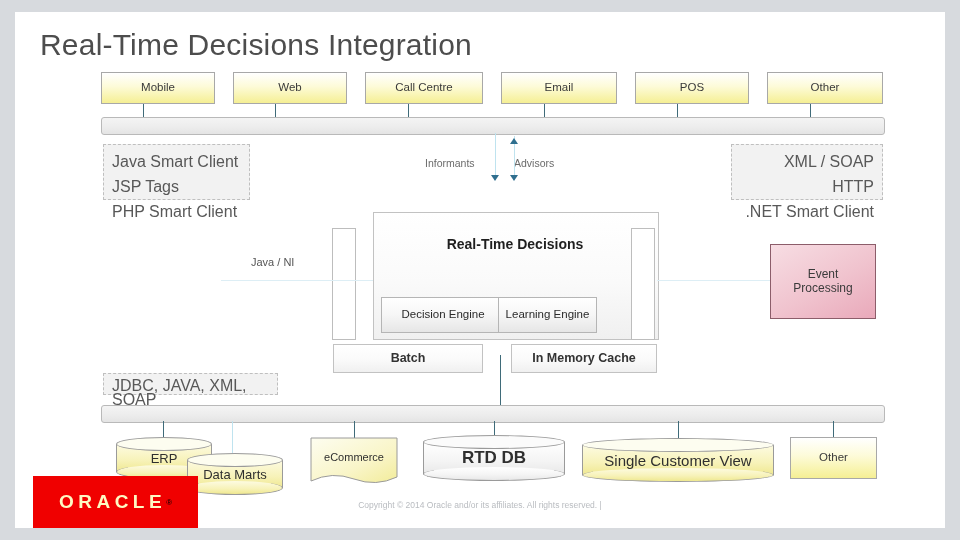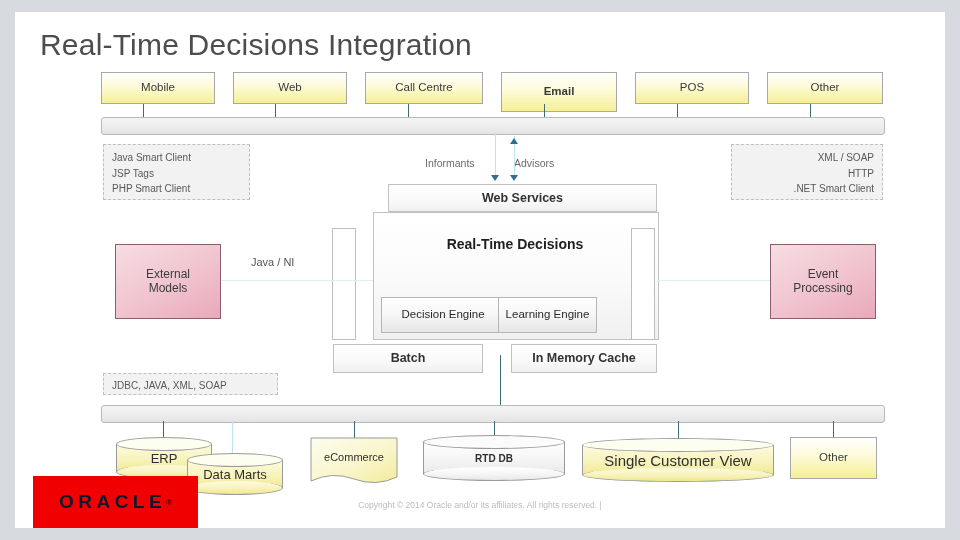--- a/index.html
+++ b/index.html
@@ -32,21 +32,21 @@
     background:linear-gradient(180deg,#ffffff 0%,#fdfbd8 45%,#f5ef94 100%);
     border:1px solid #a8a8a8;
     font-size:11.5px;color:#3a3a3a;
   }
   .bus{
     background:linear-gradient(180deg,#f4f4f4 0%,#ececec 60%,#e4e4e4 100%);
     border:1px solid #b9b9b9;border-radius:3px;
   }
   .dashbox{
     border:1px dashed #bfbfbf;background:#f2f2f2;
-    font-size:10px;color:#585858;line-height:1.55;
+    font-size:16px;color:#585858;line-height:1.55;
     display:block;padding:5px 8px 4px 8px;
     box-sizing:border-box;
   }
   .pink{
     background:linear-gradient(150deg,#f7dde3 0%,#f0c3ce 55%,#e9a9ba 100%);
     border:1px solid #8c5d6a;
     font-size:12px;color:#3b3b3b;
   }
   .panel{
     background:linear-gradient(180deg,#ffffff 0%,#fafafa 55%,#f0f0f0 100%);
@@ -91,21 +91,21 @@
   .doc{position:absolute;}
   .doc svg{display:block;}
   .doc .dl{position:absolute;left:0;right:0;top:0;bottom:8px;
     display:flex;align-items:center;justify-content:center;font-size:11px;color:#2f2f2f;}
   
   #logo{
     position:absolute;left:18px;bottom:0;width:165px;height:52px;
     background:#f00000;display:flex;align-items:center;justify-content:center;
   }
   #logo span{
-    color:#0f172a;font-size:19px;letter-spacing:4.5px;font-weight:bold;
+    color:#fef9c3;font-size:19px;letter-spacing:4.5px;font-weight:bold;
   }
   #logo sup{font-size:8px;letter-spacing:0;vertical-align:super;}
   #copyright{
     position:absolute;left:0;right:0;bottom:18px;text-align:center;
     font-size:8.5px;color:#b9bcc0;
   }
 </style>
 </head>
 <body>
 
@@ -115,21 +115,21 @@
 
   <div class="node chan" style="left:86px;top:60px;width:114px;height:32px;">
     <span>Mobile</span>
   </div>
   <div class="node chan" style="left:218px;top:60px;width:114px;height:32px;">
     <span>Web</span>
   </div>
   <div class="node chan" style="left:350px;top:60px;width:118px;height:32px;">
     <span>Call Centre</span>
   </div>
-  <div class="node chan" style="left:486px;top:60px;width:116px;height:40px;font-weight:bold;">
+  <div class="node chan" style="left:486px;top:60px;width:116px;height:32px;">
     <span>Email</span>
   </div>
   <div class="node chan" style="left:620px;top:60px;width:114px;height:32px;">
     <span>POS</span>
   </div>
   <div class="node chan" style="left:752px;top:60px;width:116px;height:32px;">
     <span>Other</span>
   </div>
 
   <div class="vline" style="left:128px;top:92px;height:24px;"></div>
@@ -152,23 +152,20 @@
   <div class="lbl" style="left:410px;top:145px;">Informants</div>
   <div class="lbl" style="left:499px;top:145px;">Advisors</div>
 
   <div class="vline pale" style="left:480px;top:121px;height:43px;"></div>
   <div class="arrow down" style="left:476px;top:163px;"></div>
 
   <div class="vline pale" style="left:499px;top:124px;height:40px;"></div>
   <div class="arrow up" style="left:495px;top:126px;"></div>
   <div class="arrow down" style="left:495px;top:163px;"></div>
 
-  <div class="node panel hdr" style="left:373px;top:172px;width:269px;height:28px;font-size:12.5px;">
-    <span>Web Services</span>
-  </div>
 
   <div class="panel" style="position:absolute;left:358px;top:200px;width:284px;height:126px;"></div>
   <div class="node hdr" style="left:358px;top:222px;width:284px;height:20px;font-size:14px;color:#1f1f1f;">
     <span>Real-Time Decisions</span>
   </div>
 
   <div class="node engine" style="left:366px;top:285px;width:124px;height:36px;">
     <span>Decision Engine</span>
   </div>
   <div class="node engine" style="left:483px;top:285px;width:99px;height:36px;">
@@ -178,22 +175,20 @@
   <div class="whitebox" style="position:absolute;left:317px;top:216px;width:22px;height:110px;"></div>
   <div class="whitebox" style="position:absolute;left:616px;top:216px;width:22px;height:110px;"></div>
 
   <div class="node panel hdr" style="left:318px;top:332px;width:150px;height:29px;font-size:12.5px;">
     <span>Batch</span>
   </div>
   <div class="node panel hdr" style="left:496px;top:332px;width:146px;height:29px;font-size:12.5px;">
     <span>In Memory Cache</span>
   </div>
 
-  <div class="node pink" style="left:100px;top:232px;width:106px;height:75px;white-space:pre-line;">External
-Models</div>
   <div class="lbl" style="left:236px;top:244px;font-size:11px;color:#555;">Java / NI</div>
   <div class="hline" style="left:206px;top:268px;width:152px;"></div>
 
   <div class="node pink" style="left:755px;top:232px;width:106px;height:75px;white-space:pre-line;">Event
 Processing</div>
   <div class="hline" style="left:642px;top:268px;width:113px;"></div>
 
   <div class="dashbox" style="position:absolute;left:88px;top:361px;width:175px;height:22px;text-align:left;line-height:14px;">JDBC, JAVA, XML, SOAP</div>
 
   <div class="vline" style="left:485px;top:343px;height:50px;"></div>
@@ -232,21 +227,21 @@
       </defs>
       <path d="M1 1 H87 V40 Q66 50 44 42 Q22 34 1 44 Z" fill="url(#docg)" stroke="#9a9a9a" stroke-width="1"></path>
     </svg>
     <div class="dl">eCommerce</div>
   </div>
 
   <div class="cyl gray" style="left:408px;top:423px;width:142px;height:46px;">
     <div class="body"></div>
     <div class="bot"></div>
     <div class="top"></div>
-    <div class="cap" style="font-weight:bold;font-size:10px;">RTD DB</div>
+    <div class="cap" style="font-weight:bold;font-size:17px;">RTD DB</div>
   </div>
 
   <div class="cyl yellow" style="left:567px;top:426px;width:192px;height:44px;">
     <div class="body"></div>
     <div class="bot"></div>
     <div class="top"></div>
     <div class="cap" style="font-size:15px;">Single Customer View</div>
   </div>
 
   <div class="node chan" style="left:775px;top:425px;width:87px;height:42px;">

